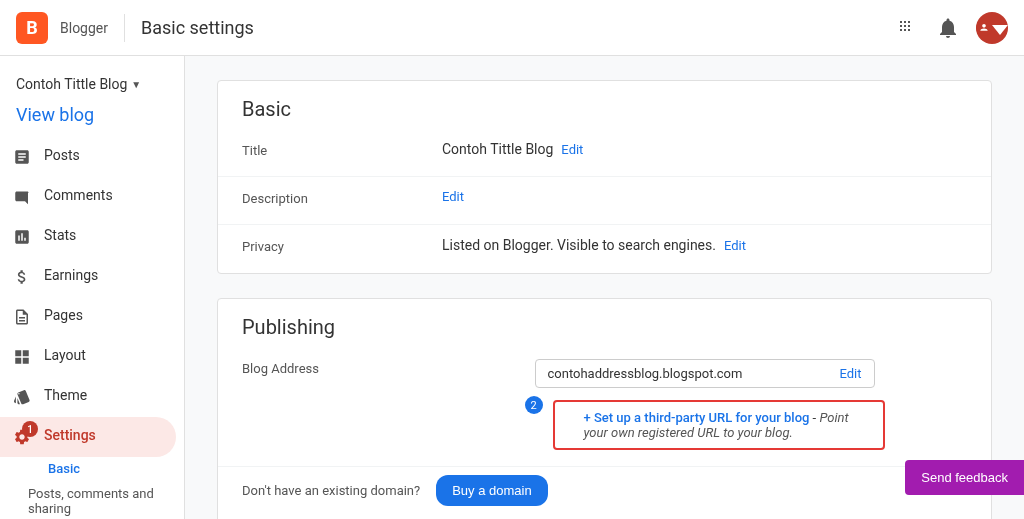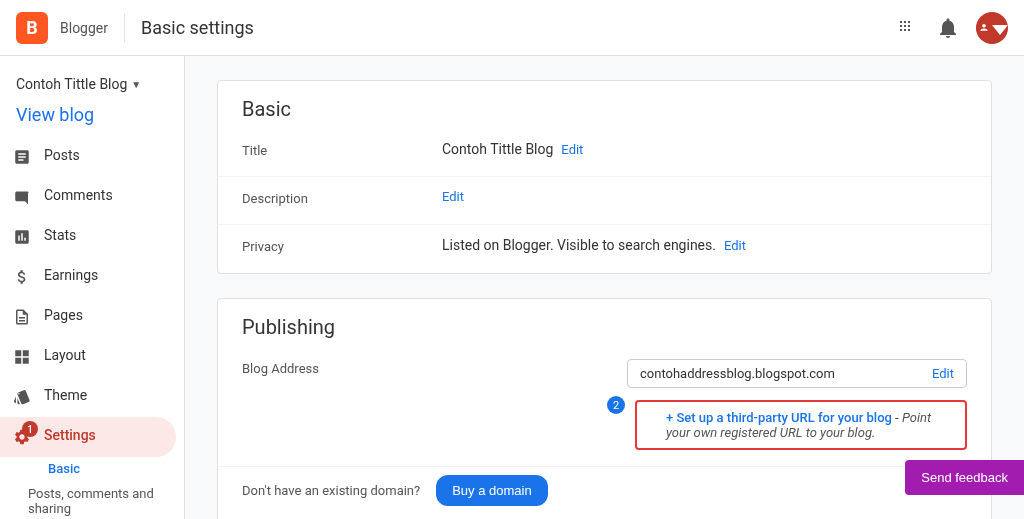--- a/index.html
+++ b/index.html
@@ -403,21 +403,21 @@
           <span>Listed on Blogger. Visible to search engines.</span>
           <a class="edit-link">Edit</a>
         </div>
       </div>
     </div>
 
     <div class="section">
       <div class="section-title">Publishing</div>
       <div class="settings-row">
         <div class="row-label">Blog Address</div>
-        <div class="row-value" style="flex-direction: column; align-items: flex-end; gap: 8px;">
+        <div class="row-value" style="flex-direction: column; align-items: center; gap: 8px;">
           <div class="blog-address-input">
             <span>contohaddressblog.blogspot.com</span>
             <a class="edit-link">Edit</a>
           </div>
           <div style="display:flex; align-items: flex-start; gap: 6px; max-width: 360px;">
             <span class="badge-number">2</span>
             <div class="third-party-box">
               <a class="edit-link">+ Set up a third-party URL for your blog</a><span> - </span><span class="italic-text">Point your own registered URL to your blog.</span>
             </div>
           </div>

